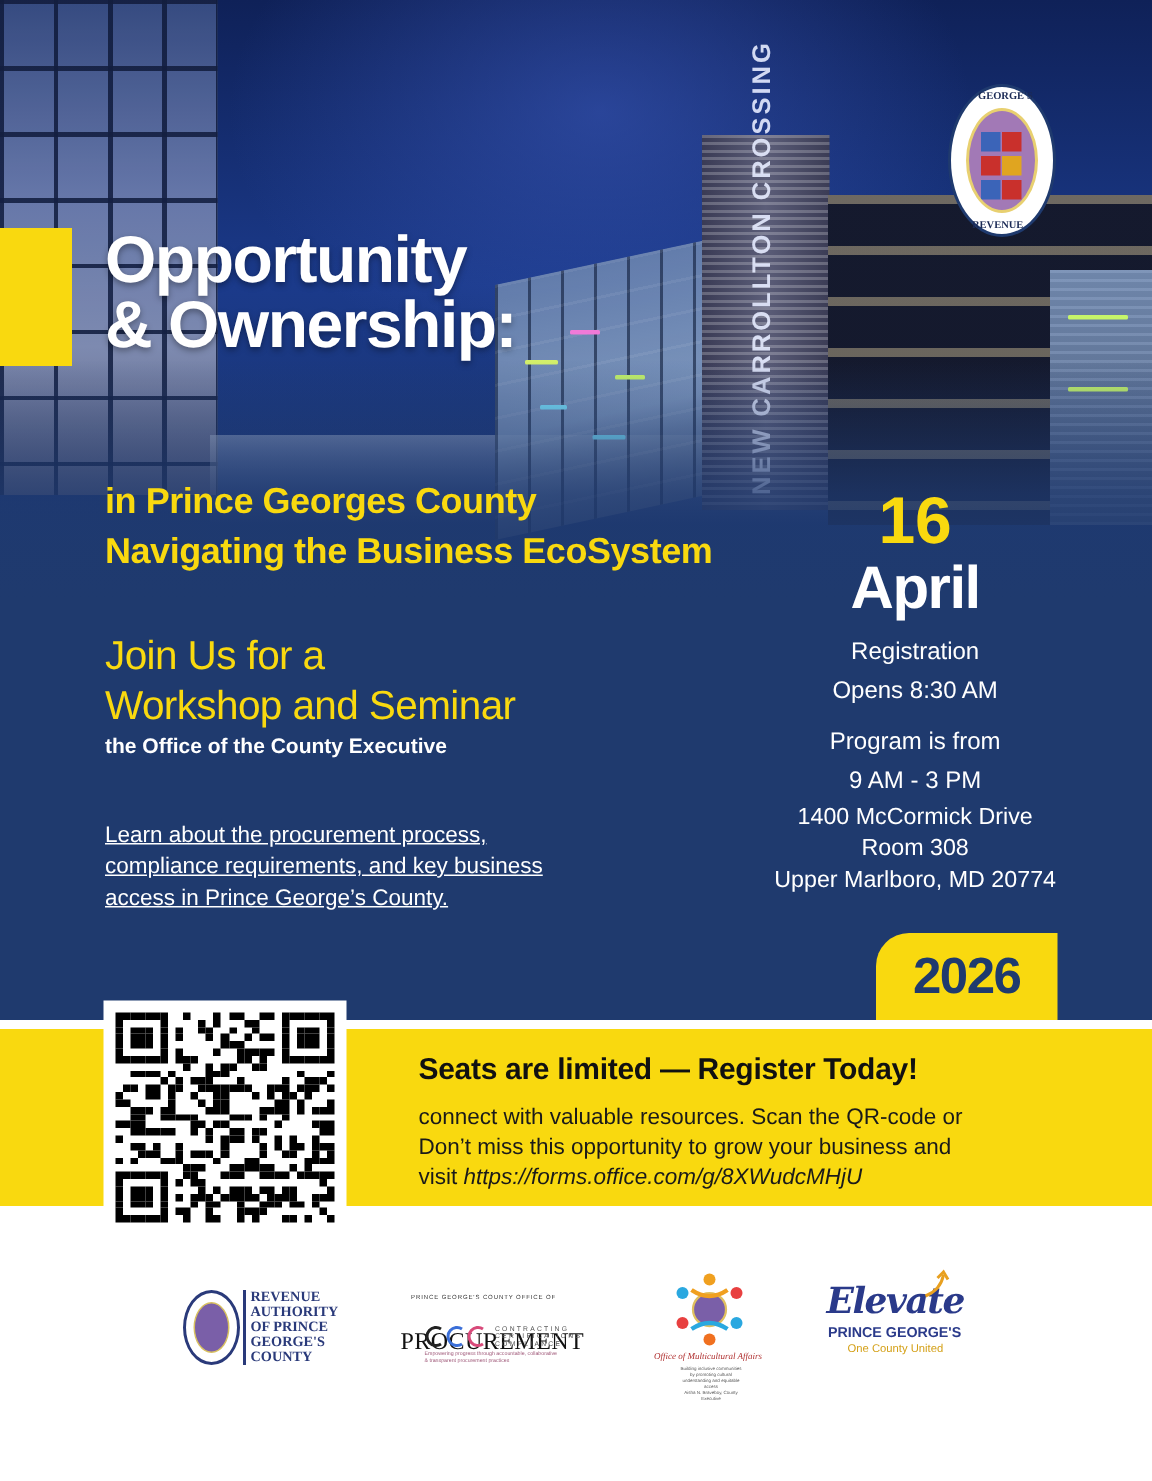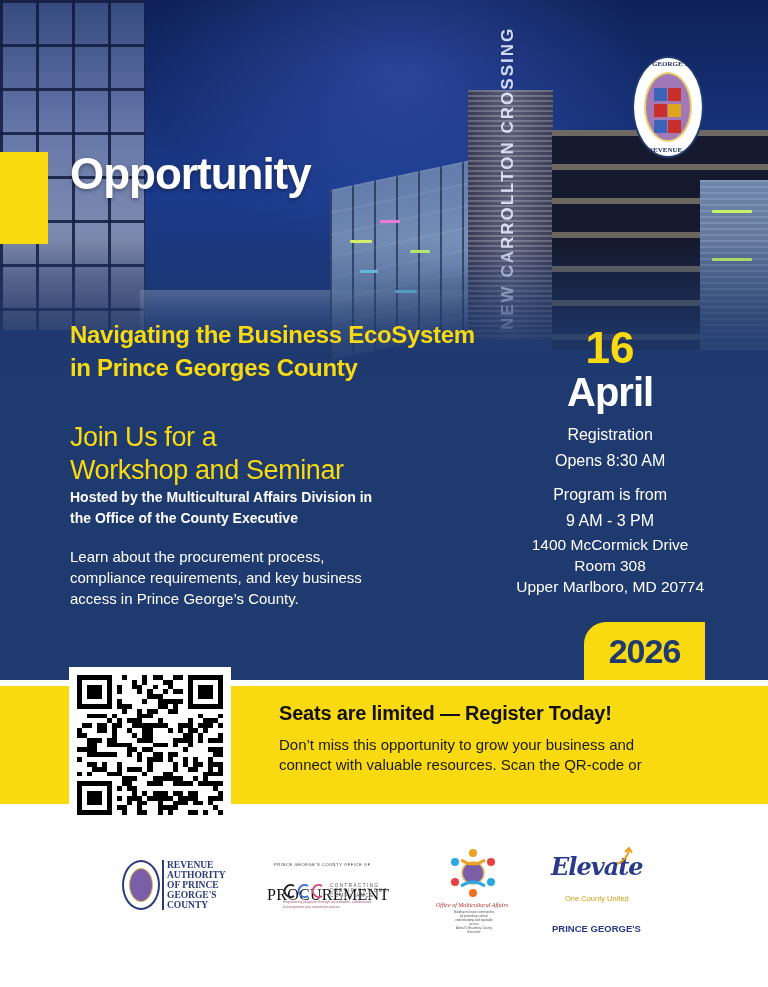--- a/index.html
+++ b/index.html
@@ -98,21 +98,21 @@
     .date-col { position: absolute; right: 64px; top: 326px; text-align: center; color: #fff; }
     .date-day { color: #f9d90f; font-weight: bold; font-size: 44px; line-height: 44px; }
     .date-month { font-weight: bold; font-size: 40px; line-height: 44px; letter-spacing: -1px; }
     .info-line { font-weight: normal; font-size: 16px; line-height: 26px; }
     .gap8 { height: 8px; }
     .addr { font-size: 15.5px; line-height: 21px; }
 
     
     .join { position: absolute; left: 70px; top: 421px; color: #f9d90f; font-weight: normal; font-size: 27px; line-height: 33px; letter-spacing: -0.4px; }
     .hosted { position: absolute; left: 70px; top: 487px; color: #fff; font-weight: bold; font-size: 14px; line-height: 21px; }
-    .learn { position: absolute; left: 70px; top: 546px; color: #fff; font-size: 15px; line-height: 21px; }
+    .learn { position: absolute; left: 70px; top: 546px; color: #fff; font-size: 15px; line-height: 21px; text-decoration: underline; }
 
     
     .year-tab {
       position: absolute; left: 584px; top: 622px; width: 121px; height: 58px;
       background: #f9d90f; border-top-left-radius: 22px;
       color: #1f3a6e; font-weight: bold; font-size: 34px; line-height: 58px; text-align: center; letter-spacing: -1px;
     }
 
     
     .white-line { position: absolute; left: 0; top: 680px; width: 768px; height: 6px; background: #fff; }
@@ -141,21 +141,21 @@
     .ccc { position: absolute; left: 282px; top: 883px; width: 50px; height: 16px; }
     .proc-sub { position: absolute; left: 330px; top: 883px; font-size: 4.5px; line-height: 5px; letter-spacing: 1.5px; color: #555; }
     .proc-tag { position: absolute; left: 283px; top: 900px; font-size: 3.5px; line-height: 4.5px; color: #a05a7a; white-space: nowrap; }
 
     .oma-logo { position: absolute; left: 447px; top: 848px; width: 52px; height: 50px; }
     .oma-title { position: absolute; left: 436px; top: 902px; font-family: "Liberation Serif", serif; font-style: italic; color: #b03030; font-size: 6px; white-space: nowrap; }
     .oma-sub { position: absolute; left: 452px; top: 910px; font-size: 3px; line-height: 4px; color: #555; text-align: center; width: 44px; }
 
     .elevate { position: absolute; left: 551px; top: 852px; font-family: "DejaVu Serif", serif; font-style: italic; font-weight: bold; color: #2a3a8a; font-size: 24px; letter-spacing: -1px; }
     .elevate-arrow { position: absolute; left: 615px; top: 846px; width: 20px; height: 20px; }
-    .elevate-pg { position: absolute; left: 552px; top: 883px; font-weight: bold; color: #2a3a8a; font-size: 9.5px; white-space: nowrap; margin-top: 40px; }
+    .elevate-pg { position: absolute; left: 552px; top: 883px; font-weight: bold; color: #2a3a8a; font-size: 9.5px; white-space: nowrap; }
     .elevate-tag { position: absolute; left: 565px; top: 894px; color: #d4a017; font-size: 7.5px; white-space: nowrap; }
   </style>
 </head>
 <body>
 
 <div class="poster">
 
   <div class="hero">
     <div class="sky-glow"></div>
     <div class="building-left"></div>
@@ -186,25 +186,26 @@
       <div class="seal-q" style="left:22px;top:30px;background:#e0a520;"></div>
       <div class="seal-q" style="left:8px;top:46px;background:#3b64b8;"></div>
       <div class="seal-q" style="left:22px;top:46px;background:#c9302c;"></div>
     </div>
     <span class="seal-ring-text" style="top:2px;left:18px;">GEORGE'S</span>
     <span class="seal-ring-text" style="bottom:2px;left:14px;">REVENUE</span>
   </div>
 
   <div class="title">
     <div>Opportunity</div>
+    <div>&amp; Ownership:</div>
   </div>
 
   <div class="subtitle">
+    <div>in Prince Georges County</div>
     <div>Navigating the Business EcoSystem</div>
-    <div>in Prince Georges County</div>
   </div>
 
   <div class="date-col">
     <div class="date-day">16</div>
     <div class="date-month">April</div>
     <div class="gap8"></div>
     <div class="info-line">Registration</div>
     <div class="info-line">Opens 8:30 AM</div>
     <div class="gap8"></div>
     <div class="info-line">Program is from</div>
@@ -212,21 +213,20 @@
     <div class="addr">1400 McCormick Drive</div>
     <div class="addr">Room 308</div>
     <div class="addr">Upper Marlboro, MD 20774</div>
   </div>
 
   <div class="join">
     <div>Join Us for a</div>
     <div>Workshop and Seminar</div>
   </div>
   <div class="hosted">
-    <div>Hosted by the Multicultural Affairs Division in</div>
     <div>the Office of the County Executive</div>
   </div>
   <div class="learn">
     <div>Learn about the procurement process,</div>
     <div>compliance requirements, and key business</div>
     <div>access in Prince George’s County.</div>
   </div>
 
   <div class="year-tab">2026</div>
 
@@ -1074,22 +1074,23 @@
         <span></span>
         <span class="b"></span>
         <span></span>
         <span></span>
         <span class="b"></span>
       </div>
   </div>
 
   <div class="cta-title">Seats are limited — Register Today!</div>
   <div class="cta-body">
+    <div>connect with valuable resources. Scan the QR-code or</div>
     <div>Don’t miss this opportunity to grow your business and</div>
-    <div>connect with valuable resources. Scan the QR-code or</div>
+    <div><span>visit </span><span class="url">https://forms.office.com/g/8XWudcMHjU</span></div>
   </div>
 
   <div class="rev-seal">
       <div class="rev-seal-inner"></div>
     </div>
   <div class="rev-divider"></div>
   <div class="rev-text">
     <div>REVENUE</div>
     <div>AUTHORITY</div>
     <div>OF PRINCE</div>

